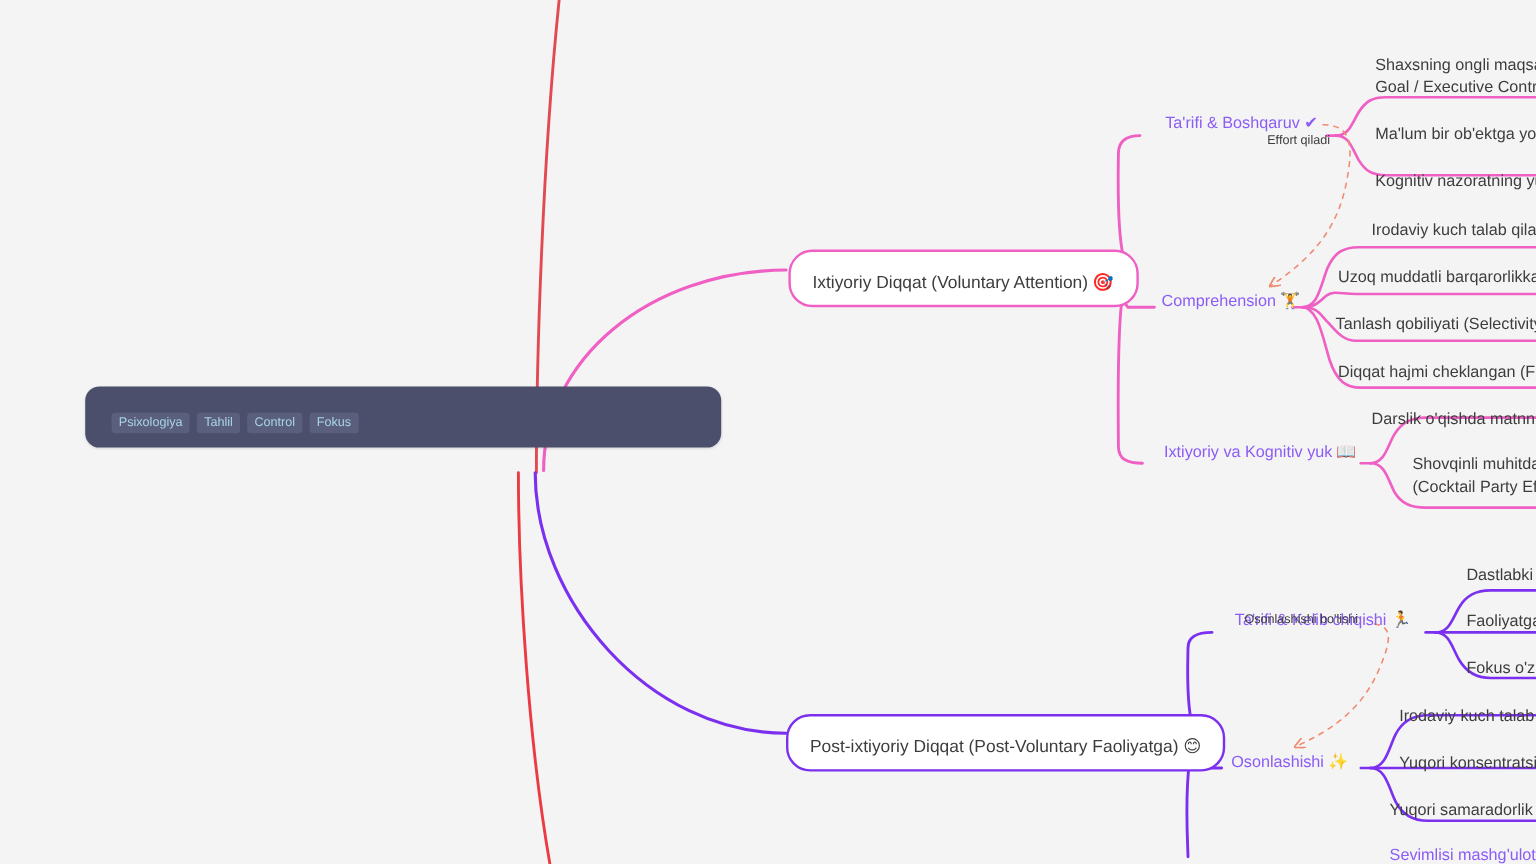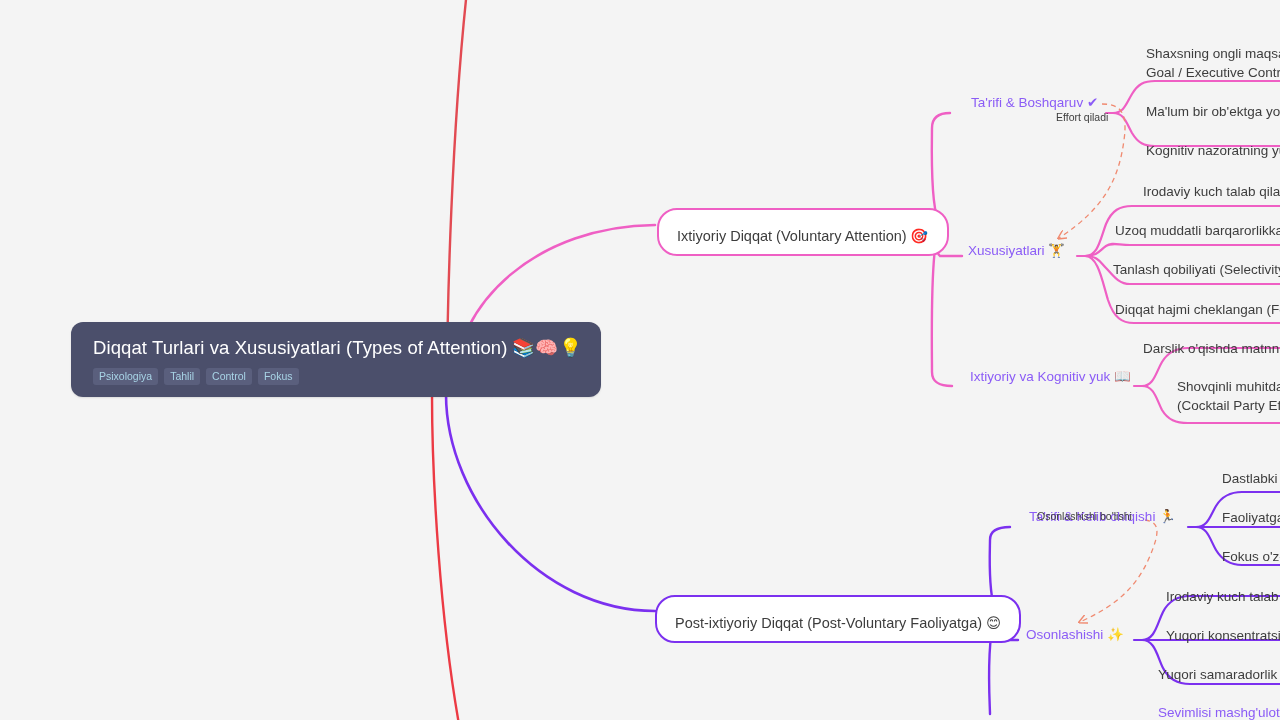--- a/index.html
+++ b/index.html
@@ -162,36 +162,35 @@
     <defs>
       <marker id="arrow-salmon" viewBox="0 0 10 10" refX="8" refY="5" markerWidth="7" markerHeight="7" orient="auto-start-reverse">
         <path d="M 0 0 L 10 5 L 0 10" fill="none" stroke="#f08a70" stroke-width="1.6"></path>
       </marker>
     </defs>
     <path d="M 1102 104 C 1120 104 1128 112 1124 140 C 1119 178 1105 208 1059 238" fill="none" stroke="#f08a70" stroke-width="1.3" stroke-dasharray="5 4" marker-end="url(#arrow-salmon)"></path>
     <path d="M 1145 520 C 1160 522 1160 532 1150 556 C 1135 592 1110 608 1080 622" fill="none" stroke="#f08a70" stroke-width="1.3" stroke-dasharray="5 4" marker-end="url(#arrow-salmon)"></path>
   </svg>
 
   <div class="root-node">
-    <div class="root-title">Diqqat Turlari va Xususiyatlari (Types of Attention) 📚🧠💡</div>
     <div class="root-tags">
       <span class="tag">Psixologiya</span>
       <span class="tag">Tahlil</span>
       <span class="tag">Control</span>
       <span class="tag">Fokus</span>
     </div>
   </div>
 
   <div class="bubble pink" style="left:657px; top:208px;">Ixtiyoriy Diqqat (Voluntary Attention) 🎯</div>
 
   <div class="bubble purple" style="left:655px; top:595px;">Post-ixtiyoriy Diqqat (Post-Voluntary Faoliyatga) 😊</div>
 
   <div class="sublabel" style="left:971px; top:94px;">Ta'rifi &amp; Boshqaruv ✔</div>
 
-  <div class="sublabel" style="left:968px; top:242px;">Xususiyatlari 🏋</div>
+  <div class="sublabel" style="left:968px; top:242px;">Comprehension 🏋</div>
 
   <div class="sublabel" style="left:970px; top:368px;">Ixtiyoriy va Kognitiv yuk 📖</div>
 
   <div class="leaf wrap" style="left:1146px; top:44px; width:250px;">Shaxsning ongli maqsadi (Conscious Goal / Executive Control)</div>
 
   <div class="leaf" style="left:1146px; top:102px;">Ma'lum bir ob'ektga yo'naltirilgan (Directed Focus)</div>
 
   <div class="leaf" style="left:1146px; top:141px;">Kognitiv nazoratning yuqori darajasi (Top-Down Control)</div>
 
   <div class="leaf" style="left:1143px; top:182px;">Irodaviy kuch talab qiladi (Mental Effort)</div>

